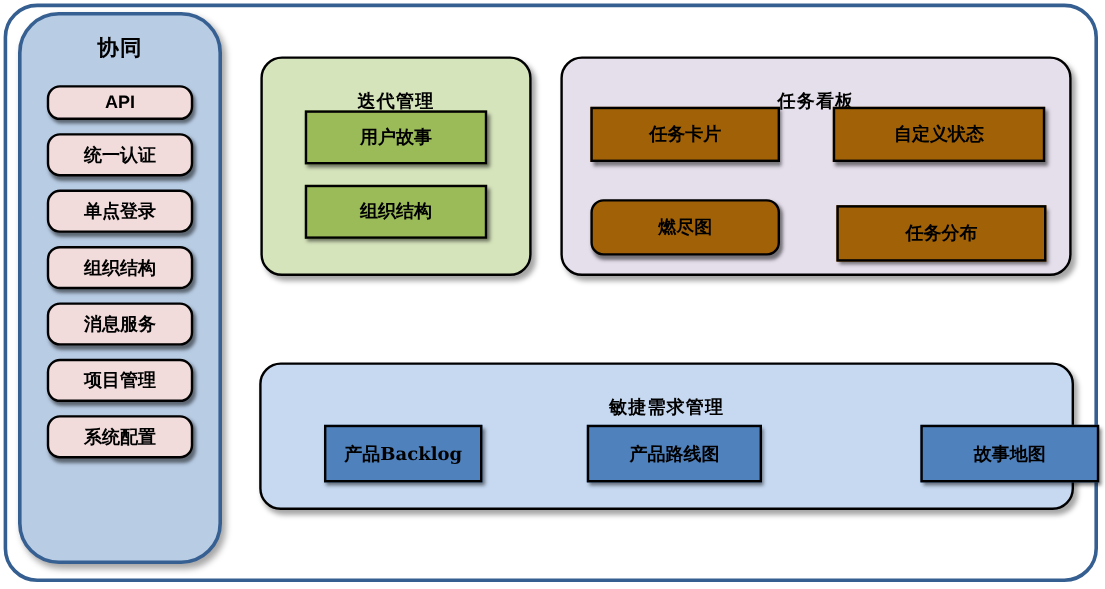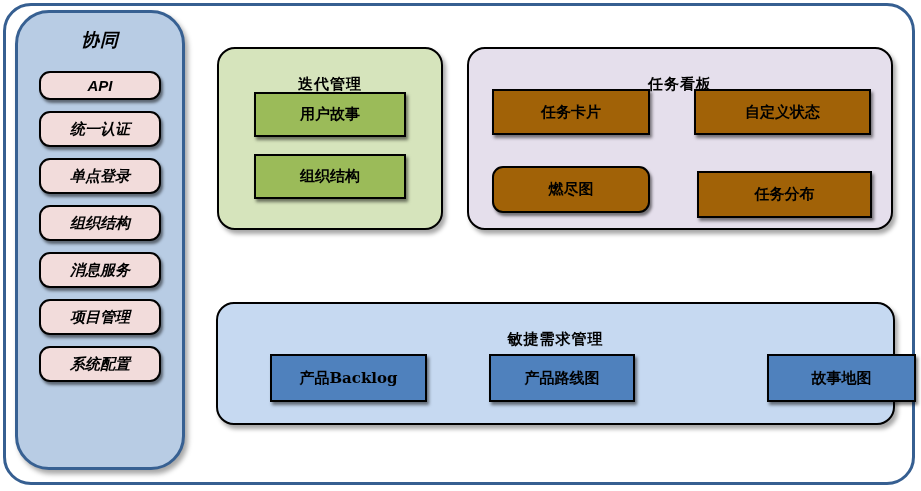--- a/index.html
+++ b/index.html
@@ -25,21 +25,20 @@
 
   
   .sidebar {
     position: absolute;
     left: 15px; top: 10px;
     width: 170px; height: 460px;
     background: #b8cce4;
     border: 3.5px solid #376092;
     border-radius: 34px;
     box-shadow: 3px 4px 5px rgba(0,0,0,0.35);
-    font-style: italic;
   }
   .sidebar-title {
     margin-top: 15px;
     text-align: center;
     font-size: 18px;
     font-weight: bold;
     color: #000;
     letter-spacing: 1px;
   }
   .sidebar-items {
@@ -104,21 +103,21 @@
   .box-custom-status { left: 225px; top: 40px;  width: 177px; height: 46px; }
   .box-burndown      { left: 23px;  top: 117px; width: 158px; height: 47px; border-radius: 11px; }
   .box-task-dist     { left: 228px; top: 122px; width: 175px; height: 47px; }
 
   .panel-agile {
     left: 216px; top: 302px;
     width: 679px; height: 123px;
     background: #c6d9f1;
   }
   .panel-agile .fbox { position: absolute; background: #4f81bd; top: 50px; height: 48px; }
-  .box-backlog  { left: 52px;  width: 157px; }
+  .box-backlog  { left: 52px;  width: 132px; }
   .box-roadmap  { left: 271px; width: 146px; }
   .box-storymap { left: 506px; width: 149px; margin-left: 43px; }
 </style>
 </head>
 <body>
 
 <div class="canvas">
 
   <div class="outer-frame"></div>
 

